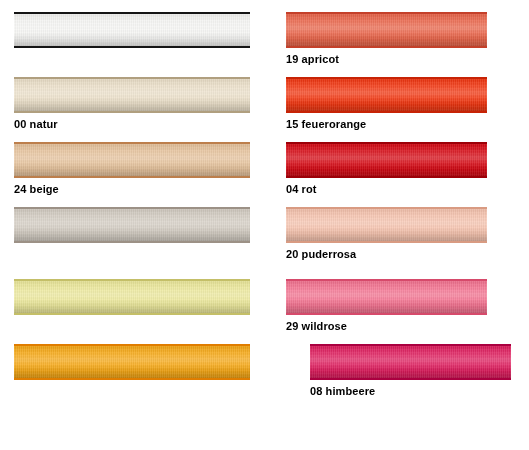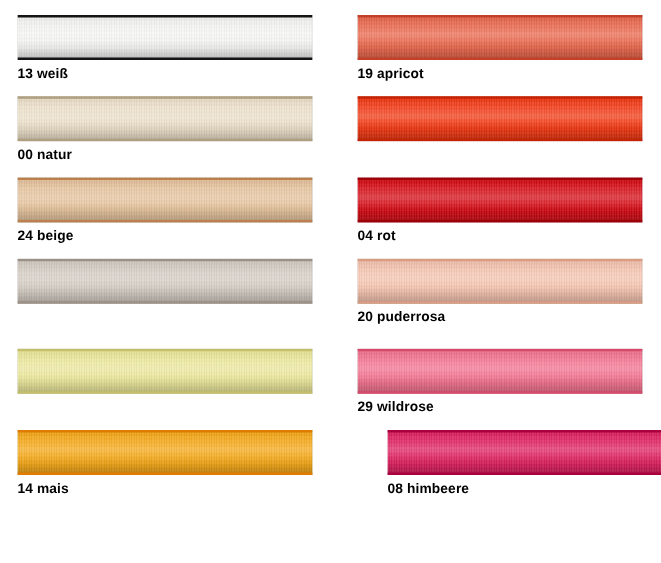--- a/index.html
+++ b/index.html
@@ -27,21 +27,21 @@
     top: 0;
   }
   .column.left  { left: 14px;  width: 236px; }
   .column.right { left: 286px; width: 228px; }
 
   .swatch-row {
     position: absolute;
     left: 0;
   }
   .column.left  .swatch-row { width: 236px; }
-  .column.right .swatch-row { width: 228px; }
+  .column.right .swatch-row { width: 201px; }
 
   
   .ribbon {
     position: relative;
     width: 100%;
     height: 36px;
     overflow: hidden;
     background: #ccc;
   }
   .ribbon .base {
@@ -111,21 +111,20 @@
 <div id="swatch-chart">
   <div class="column left">
       <div class="swatch-row" style="top: 12px;">
         <div class="ribbon" style="height: 36px;">
           <div class="base" style="background: rgb(245, 245, 243);"></div>
           <div class="weave"></div>
           <div class="sheen"></div>
           <div class="edge-top" style="background: rgb(20, 20, 20);"></div>
           <div class="edge-bottom" style="background: rgb(20, 20, 20);"></div>
         </div>
-        <div class="swatch-label">13 weiß</div>
       </div>
       <div class="swatch-row" style="top: 77px;">
         <div class="ribbon" style="height: 36px;">
           <div class="base" style="background: rgb(236, 224, 201);"></div>
           <div class="weave"></div>
           <div class="sheen"></div>
           <div class="edge-top" style="background: rgb(176, 159, 127);"></div>
           <div class="edge-bottom" style="background: rgb(176, 159, 127);"></div>
         </div>
         <div class="swatch-label">00 natur</div>
@@ -159,21 +158,20 @@
         </div>
       </div>
       <div class="swatch-row" style="top: 344px;">
         <div class="ribbon" style="height: 36px;">
           <div class="base" style="background: rgb(246, 167, 19);"></div>
           <div class="weave"></div>
           <div class="sheen"></div>
           <div class="edge-top" style="background: rgb(224, 125, 0);"></div>
           <div class="edge-bottom" style="background: rgb(224, 125, 0);"></div>
         </div>
-        <div class="swatch-label">14 mais</div>
       </div>
     </div>
   <div class="column right">
       <div class="swatch-row" style="top: 12px;">
         <div class="ribbon" style="height: 36px;">
           <div class="base" style="background: rgb(234, 100, 73);"></div>
           <div class="weave"></div>
           <div class="sheen"></div>
           <div class="edge-top" style="background: rgb(196, 64, 42);"></div>
           <div class="edge-bottom" style="background: rgb(196, 64, 42);"></div>
@@ -181,20 +179,21 @@
         <div class="swatch-label">19 apricot</div>
       </div>
       <div class="swatch-row" style="top: 77px;">
         <div class="ribbon" style="height: 36px;">
           <div class="base" style="background: rgb(242, 53, 15);"></div>
           <div class="weave"></div>
           <div class="sheen"></div>
           <div class="edge-top" style="background: rgb(199, 35, 5);"></div>
           <div class="edge-bottom" style="background: rgb(199, 35, 5);"></div>
         </div>
+        <div class="swatch-label">15 feuerorange</div>
       </div>
       <div class="swatch-row" style="top: 142px;">
         <div class="ribbon" style="height: 36px;">
           <div class="base" style="background: rgb(214, 8, 18);"></div>
           <div class="weave"></div>
           <div class="sheen"></div>
           <div class="edge-top" style="background: rgb(157, 0, 8);"></div>
           <div class="edge-bottom" style="background: rgb(157, 0, 8);"></div>
         </div>
         <div class="swatch-label">04 rot</div>

